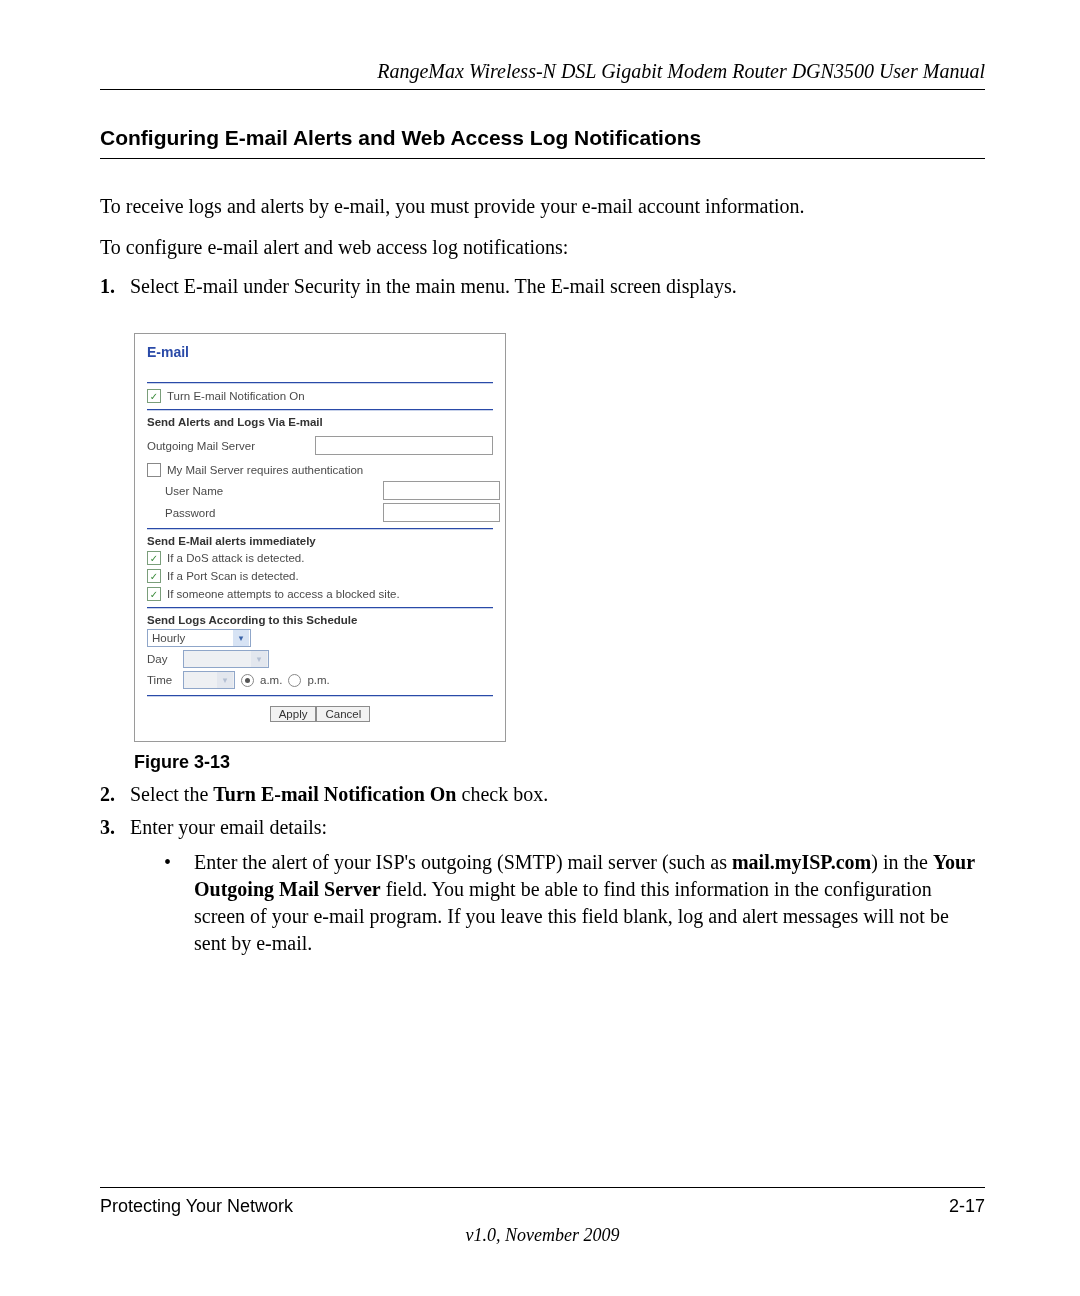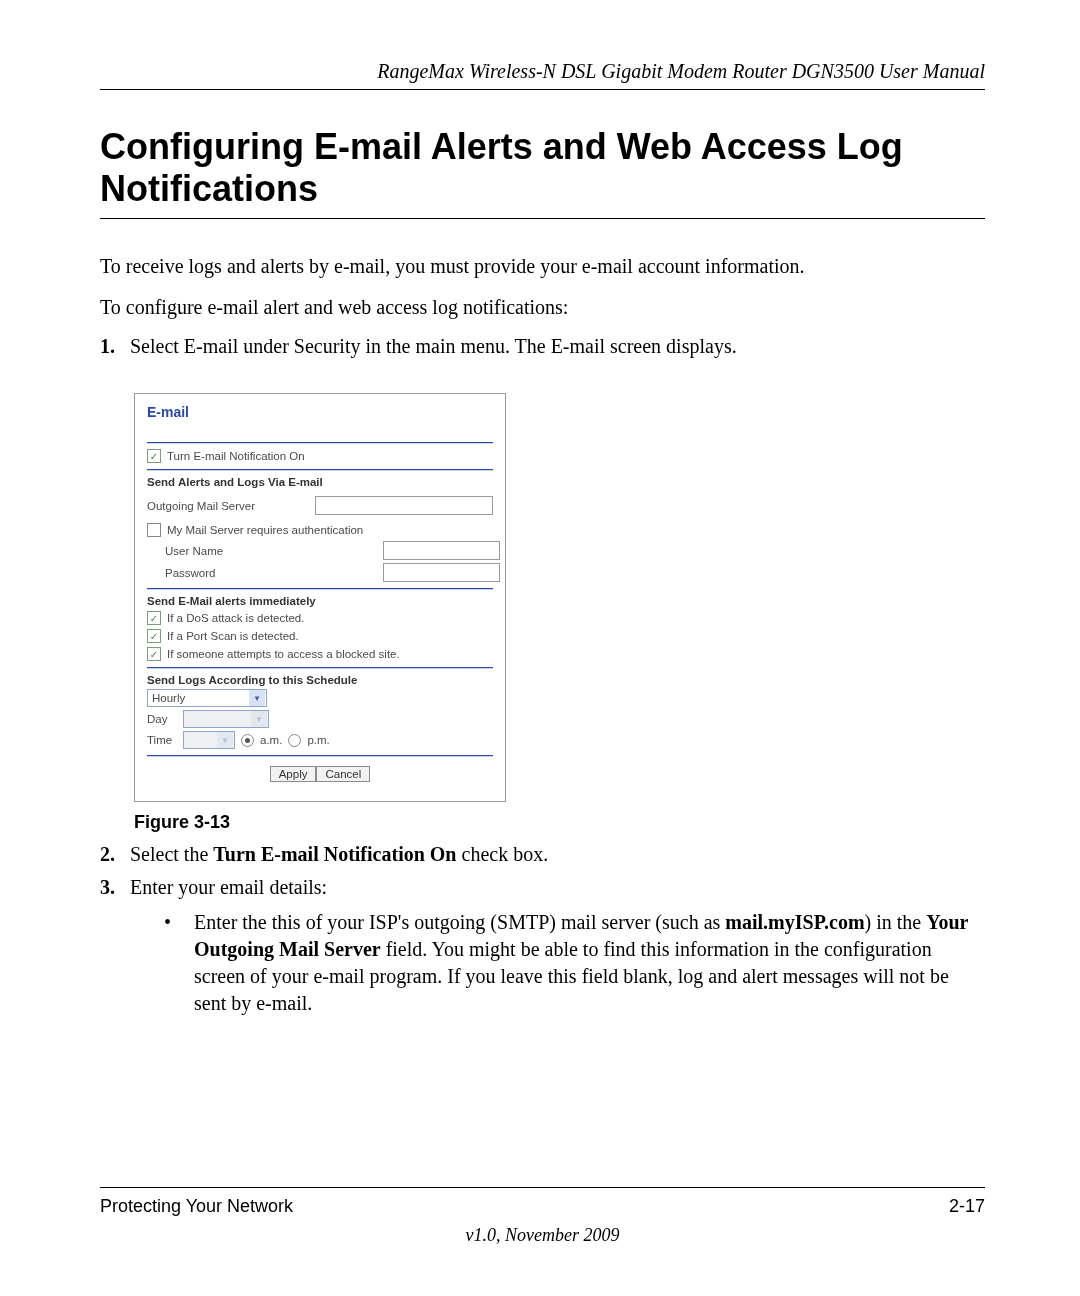--- a/index.html
+++ b/index.html
@@ -21,21 +21,21 @@
     font-style: italic;
     font-size: 20px;
     text-align: right;
     border-bottom: 1.5px solid #000;
     padding-bottom: 6px;
     margin-bottom: 36px;
   }
   h1.section-title {
     font-family: Arial, Helvetica, sans-serif;
     font-weight: bold;
-    font-size: 36px;
+    font-size: 21px;
     margin: 0 0 6px 0;
     border-bottom: 1.5px solid #000;
     padding-bottom: 8px;
   }
   .body-text {
     font-size: 20px;
     line-height: 1.35;
     margin: 34px 0 14px 0;
   }
   .body-text.tight { margin-top: 10px; }
@@ -200,21 +200,21 @@
         <span>If a Port Scan is detected.</span>
       </div>
       <div class="rp-row">
         <span class="rp-chk">✓</span>
         <span>If someone attempts to access a blocked site.</span>
       </div>
       <div class="rp-hr"></div>
 
       <div class="rp-section-label">Send Logs According to this Schedule</div>
       <div class="rp-line">
-        <div class="rp-select" style="width:120px;">
+        <div class="rp-select" style="width:104px;">
           <span>Hourly</span>
           <span class="arrow">▾</span>
         </div>
       </div>
       <div class="rp-line">
         <span style="width:30px;">Day</span>
         <div class="rp-select disabled" style="width:86px;">
           <span></span>
             <span class="arrow">▾</span>
         </div>
@@ -251,21 +251,21 @@
   </div>
 
   <div class="step">
     <div class="num">3.</div>
     <div class="txt">Enter your email details:</div>
   </div>
 
   <div class="bullet">
     <div class="dot">•</div>
     <div>
-      <span>Enter the this of your ISP's outgoing (SMTP) mail server (such as </span><b>mail.myISP.com</b><span>) in the </span><b>Your Outgoing Mail Server</b><span> field. You might be able to find this information in the configuration screen of your e-mail program. If you leave this field blank, log and alert messages will not be sent by e-mail.</span>
+      <span>Enter the alert of your ISP's outgoing (SMTP) mail server (such as </span><b>mail.myISP.com</b><span>) in the </span><b>Your Outgoing Mail Server</b><span> field. You might be able to find this information in the configuration screen of your e-mail program. If you leave this field blank, log and alert messages will not be sent by e-mail.</span>
     </div>
   </div>
 </div>
 
 <div class="footer">
   <div class="footer-rule"></div>
   <div class="footer-row">
     <span>Protecting Your Network</span>
     <span>2-17</span>
   </div>

